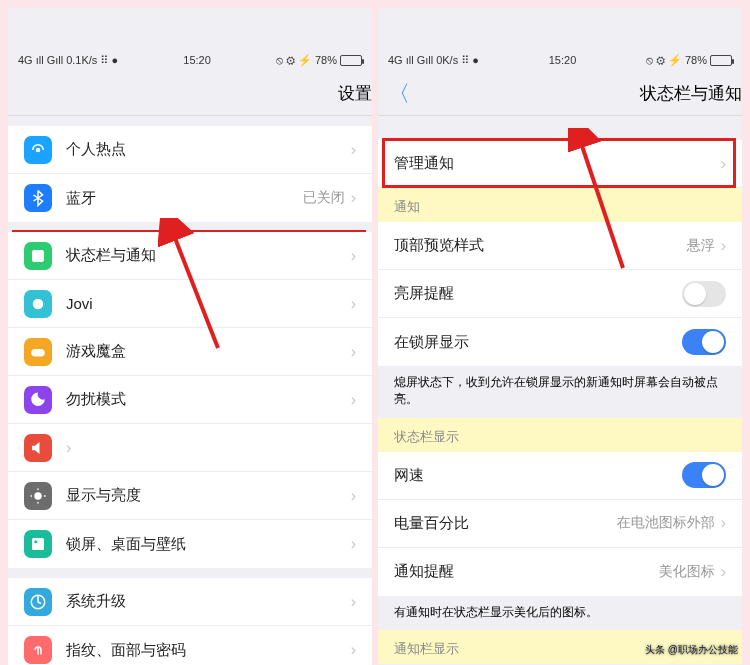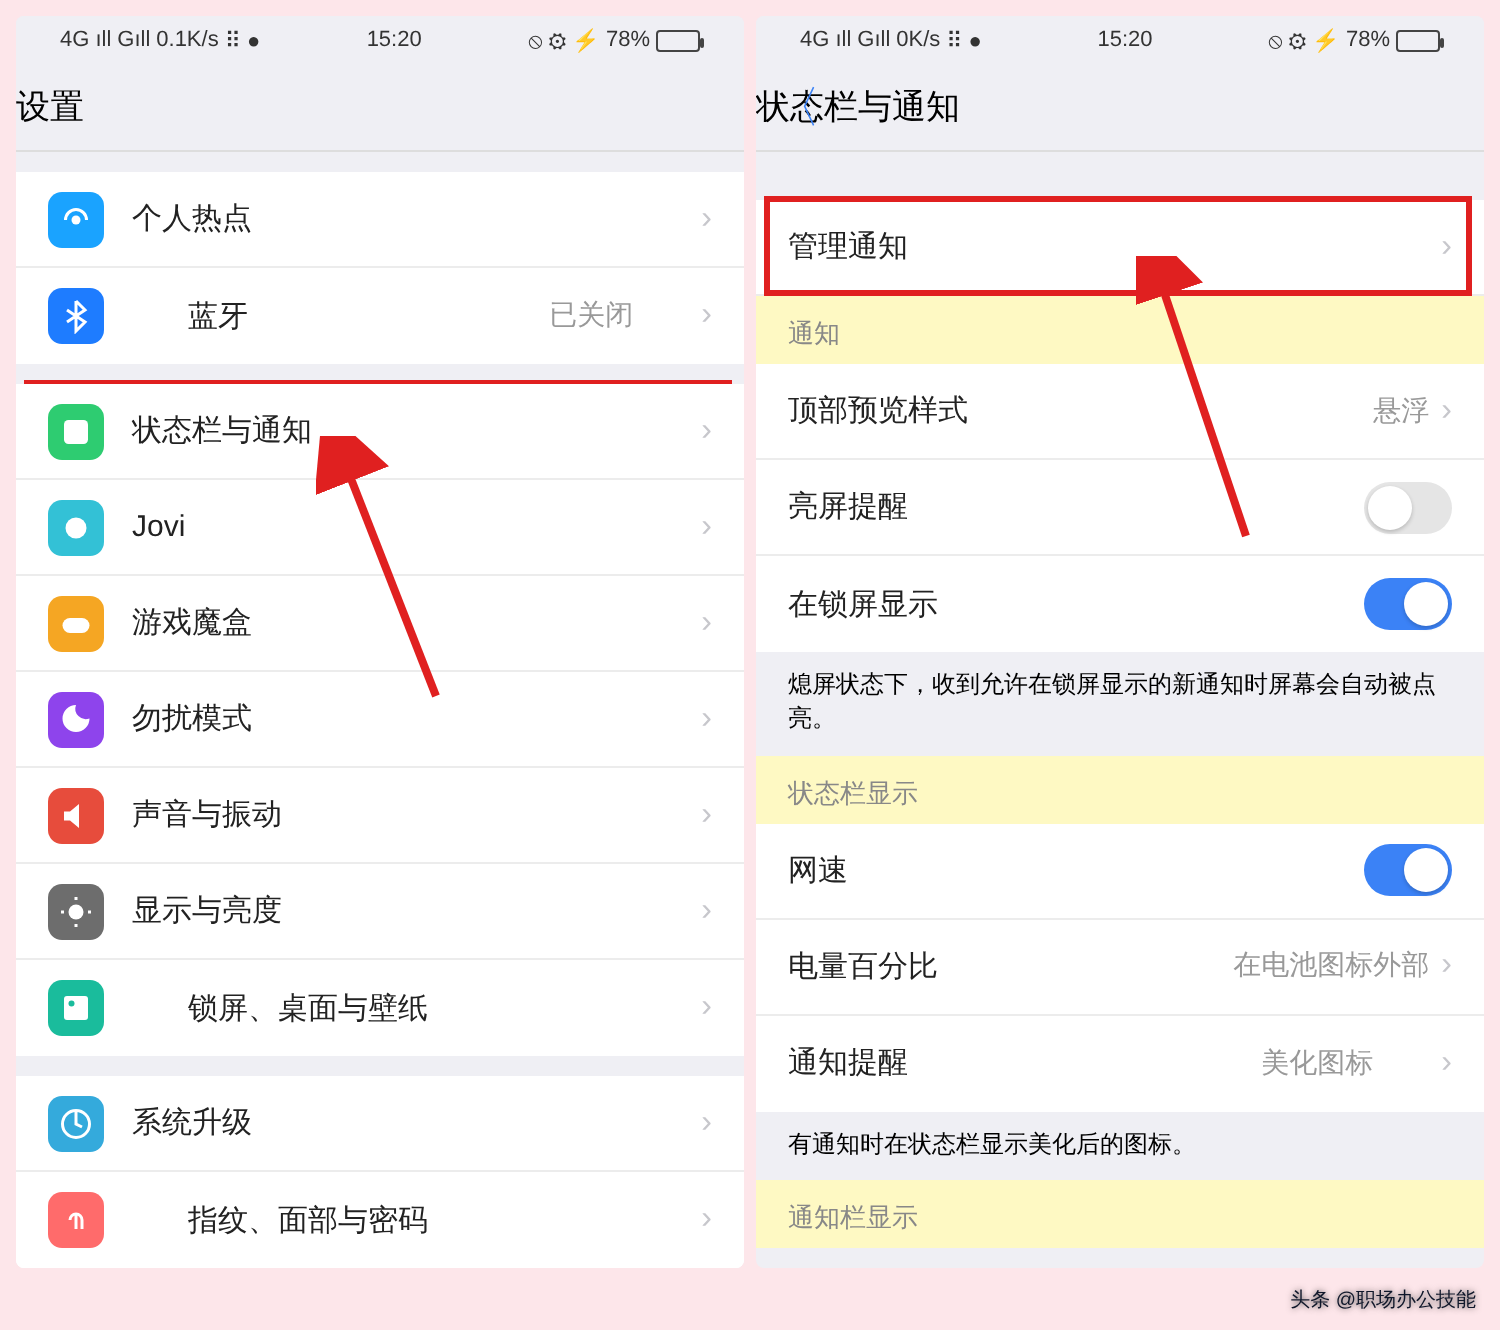--- a/index.html
+++ b/index.html
@@ -21,32 +21,33 @@
     background: #efeff4;
     border-radius: 4px;
     overflow: hidden;
     position: relative;
   }
   .status-bar {
     height: 24px;
     display: flex;
     align-items: center;
     justify-content: space-between;
-    padding: 0 22px;
+    padding: 0 10px;
     font-size: 11px;
     color: #333;
     background: #efeff4;
+    margin-top: 40px;
   }
   .status-left, .status-right { display: flex; align-items: center; gap: 3px; }
   .status-time { font-weight: 500; }
   .header {
     height: 44px;
     display: flex;
     align-items: center;
-    justify-content: flex-start;
+    justify-content: flex-end;
     position: relative;
     background: #efeff4;
     border-bottom: 1px solid #ddd;
   }
   .header-title { font-size: 17px; color: #000; font-weight: 400; }
   .back-btn {
     position: absolute;
     left: 10px;
     color: #3b82f6;
     font-size: 22px;
@@ -69,21 +70,21 @@
   }
   .row {
     display: flex;
     align-items: center;
     height: 48px;
     padding: 0 16px;
     background: #fff;
     border-bottom: 1px solid #ececec;
     position: relative;
   }
-  .row:last-child { border-bottom: none; gap: 28px; }
+  .row:last-child { border-bottom: none; }
   .row .icon {
     width: 28px;
     height: 28px;
     border-radius: 7px;
     margin-right: 14px;
     display: flex;
     align-items: center;
     justify-content: center;
     flex-shrink: 0;
   }
@@ -223,21 +224,20 @@
           </span>
           <span class="label">勿扰模式</span>
           <span class="chevron">›</span>
         </div>
         <div class="row">
           <span class="icon" style="background: rgb(231, 76, 60);">
             <svg class="ico" viewBox="0 0 24 24" fill="#fff">
               <path d="M4 9v6h4l6 5V4L8 9H4z"></path>
             </svg>
           </span>
-          <span class="label">声音与振动</span>
           <span class="chevron">›</span>
         </div>
         <div class="row">
           <span class="icon" style="background: rgb(109, 109, 109);">
             <svg class="ico" viewBox="0 0 24 24" fill="#fff">
               <circle cx="12" cy="12" r="5"></circle>
               <path d="M12 2v2M12 20v2M2 12h2M20 12h2" stroke="#fff" stroke-width="2"></path>
             </svg>
           </span>
           <span class="label">显示与亮度</span>

